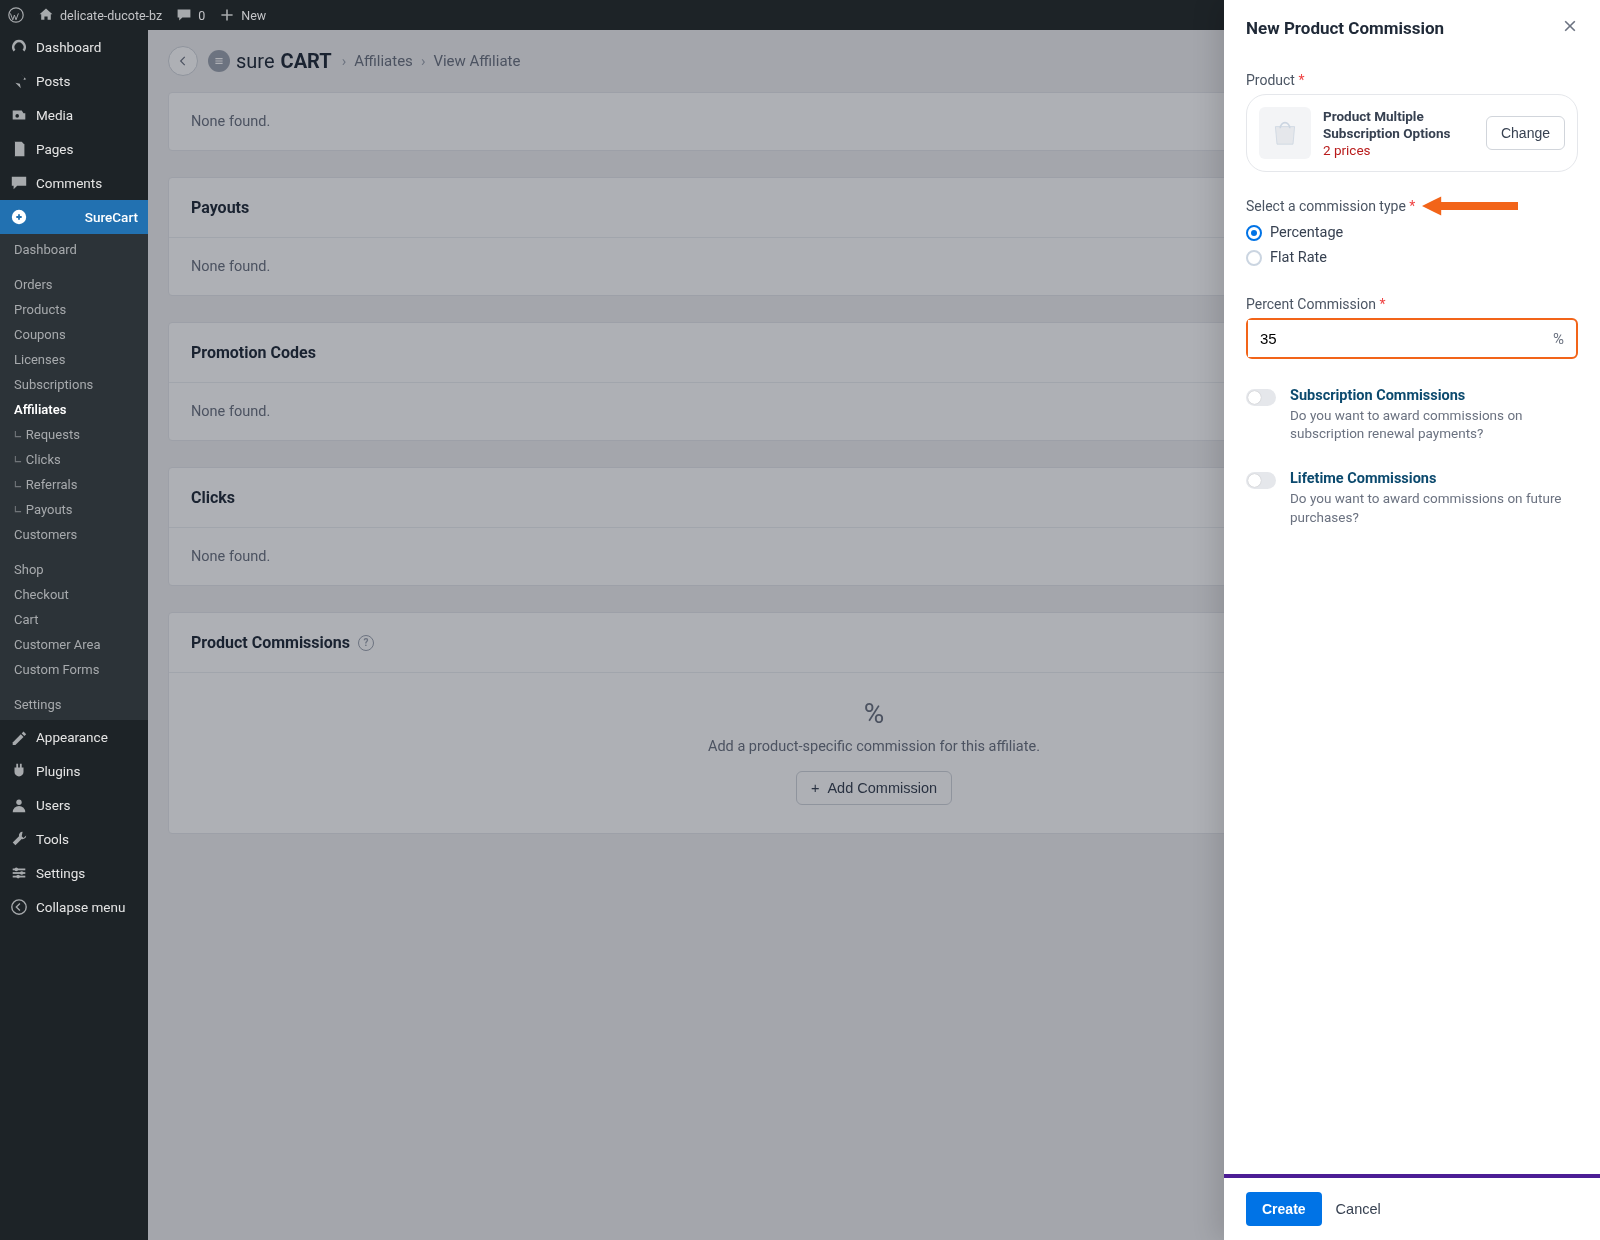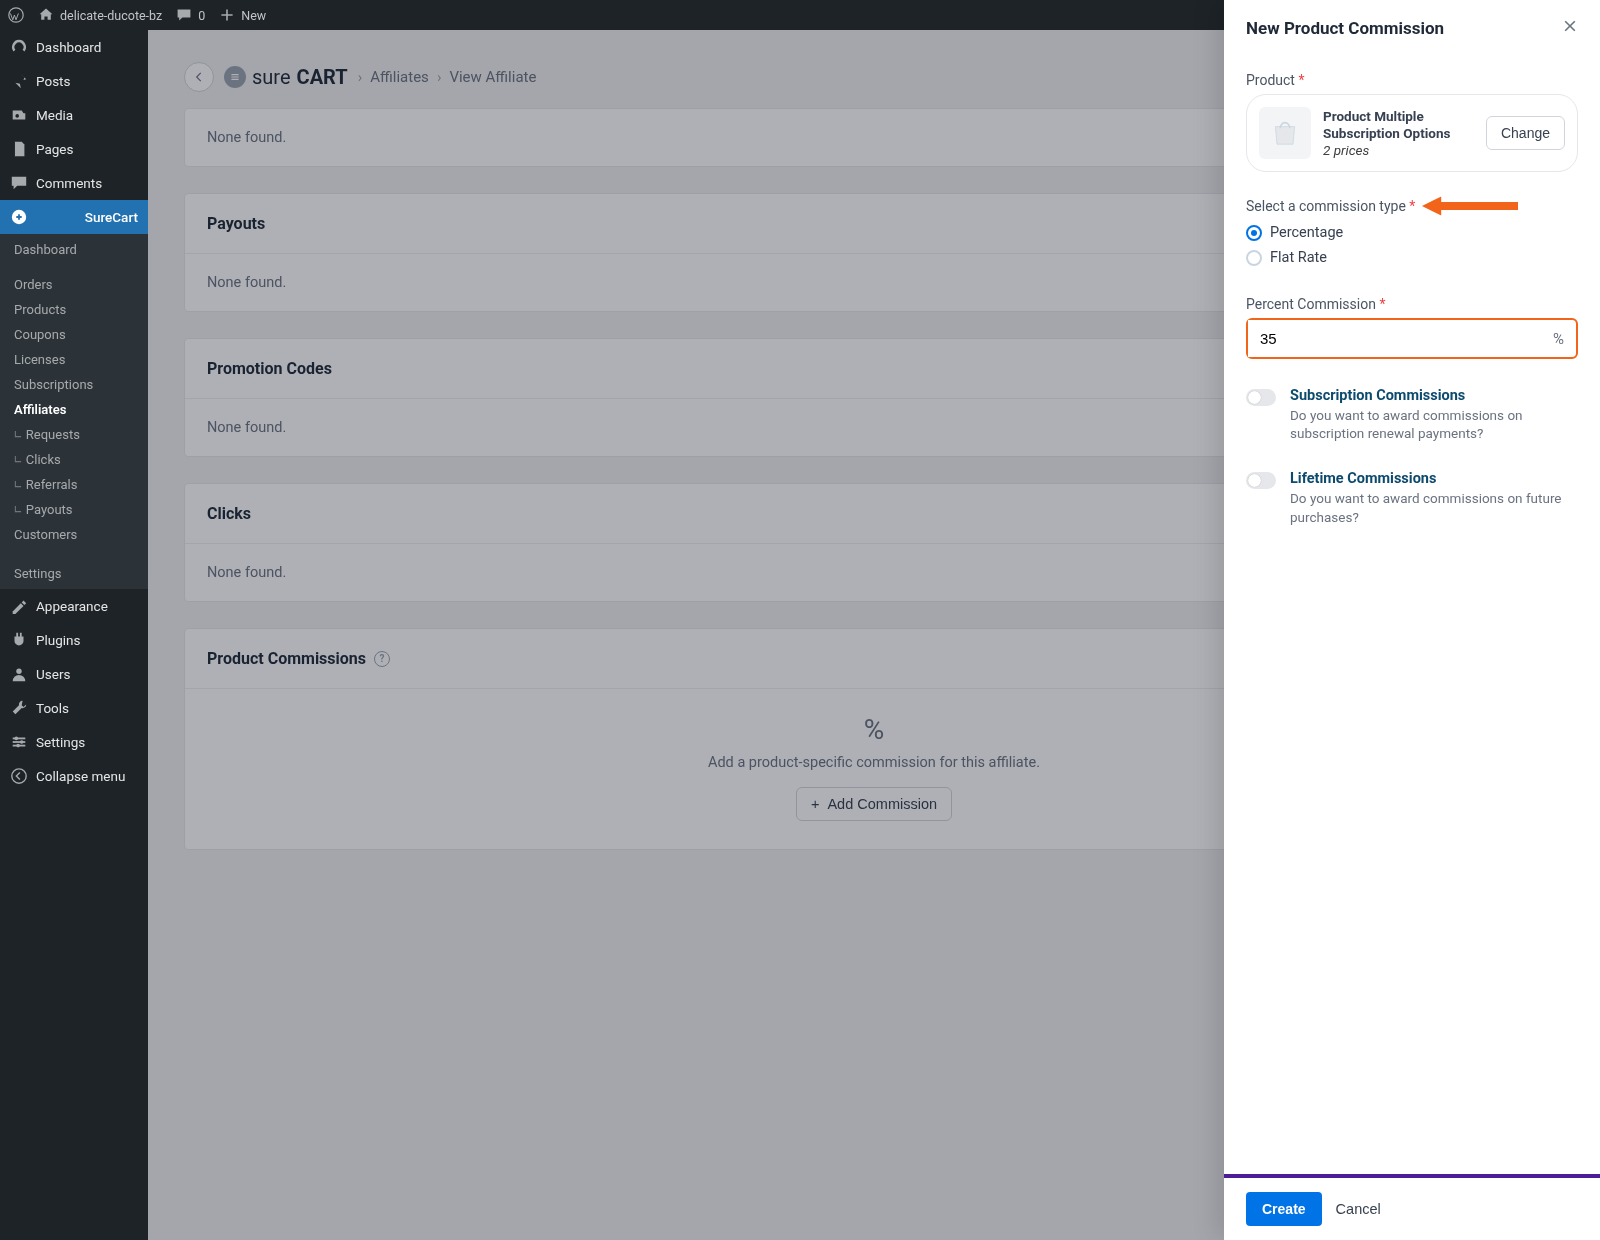--- a/index.html
+++ b/index.html
@@ -74,21 +74,21 @@
   .submenu .sub-item.strong { color: #fff; font-weight: 600; }
   .submenu .sub-item.indent { padding-left: 14px; }
   .submenu .sub-item .tree { color:#707579; margin-right:4px; font-family: monospace;}
   .submenu-group { padding: 3px 0; }
   .submenu-sep { height: 4px; }
 
   
   .content {
     flex: 1;
     overflow-y: auto;
-    padding: 16px;
+    padding: 0;
     position: relative;
     background:#f0f0f1;
   }
   .topbar {
     display:flex; align-items:center; gap:10px;
     padding: 16px 20px;
   }
   .back-btn { width:30px; height:30px; border:1px solid #d1d5db; border-radius:999px; background:#fff; display:flex; align-items:center; justify-content:center; cursor:pointer;}
   .back-btn svg { width:14px;height:14px; stroke:#6b7280; }
   .brand { display:flex; align-items:center; gap:6px; font-weight:700; font-size:20px; color:#1f2937;}
@@ -143,21 +143,21 @@
 
   .field-label { font-size:14px; color:#4b5563; margin-bottom:6px;}
   .req { color:#ef4444; }
   .section { margin-bottom:26px; }
 
   .prod-card { border:1px solid #e5e7eb; border-radius:20px; padding:12px; display:flex; align-items:center; gap:12px;}
   .prod-thumb { width:52px; height:52px; background:#f3f4f6; border-radius:6px; display:flex; align-items:center; justify-content:center;}
   .prod-thumb svg{ width:32px;height:32px; fill:#d1d5db; stroke:#9ca3af;}
   .prod-info { flex:1; font-size:13.5px;}
   .prod-name { font-weight:700; line-height:1.25;}
-  .prod-sub { color:#404040;font-style:italic;}
+  .prod-sub { color:#b91c1c;}
   .change-btn { border:1px solid #d1d5db; border-radius:6px; padding:8px 14px; background:#fff; color:#374151; font-size:14px; cursor:pointer;}
 
   .radio-row { display:flex; align-items:center; gap:8px; padding:4px 0; font-size:14.5px; cursor:pointer;}
   .radio { width:16px;height:16px;border:2px solid #cbd5e1;border-radius:999px; position:relative;}
   .radio.checked { border-color:#0073e6; }
   .radio.checked::after{ content:""; position:absolute; inset:3px; border-radius:999px; background:#0073e6;}
 
   .input-wrap {
     position:relative;
     border:2px solid #f26419;
@@ -285,20 +285,27 @@
           <div class="sub-item">Licenses</div>
           <div class="sub-item">Subscriptions</div>
           <div class="sub-item strong">Affiliates</div>
           <div class="sub-item indent"><span class="tree">∟</span><span>Requests</span></div>
           <div class="sub-item indent"><span class="tree">∟</span><span>Clicks</span></div>
           <div class="sub-item indent"><span class="tree">∟</span><span>Referrals</span></div>
           <div class="sub-item indent"><span class="tree">∟</span><span>Payouts</span></div>
           <div class="sub-item">Customers</div>
         </div>
         <div class="submenu-sep"></div>
+        <div class="submenu-group">
+          <div class="sub-item">Shop</div>
+          <div class="sub-item">Checkout</div>
+          <div class="sub-item">Cart</div>
+          <div class="sub-item">Customer Area</div>
+          <div class="sub-item">Custom Forms</div>
+        </div>
         <div class="submenu-sep"></div>
         <div class="submenu-group">
           <div class="sub-item">Settings</div>
         </div>
       </div>
 
       <div class="menu-item">
         <span class="mi-icon">
             <svg viewBox="0 0 20 20">
               <path d="M3 16l9-9 3 3-9 9H3z"></path>

